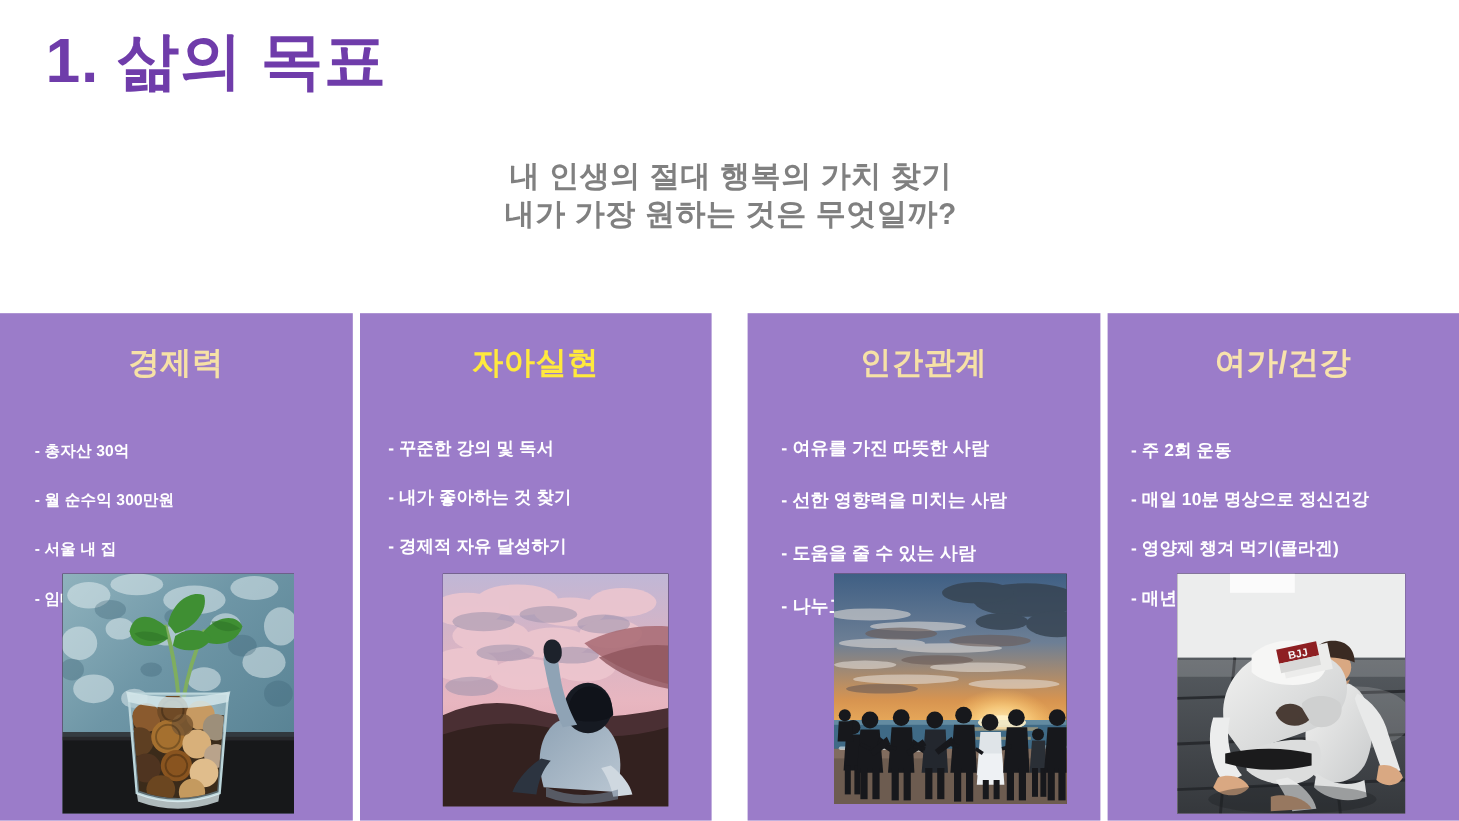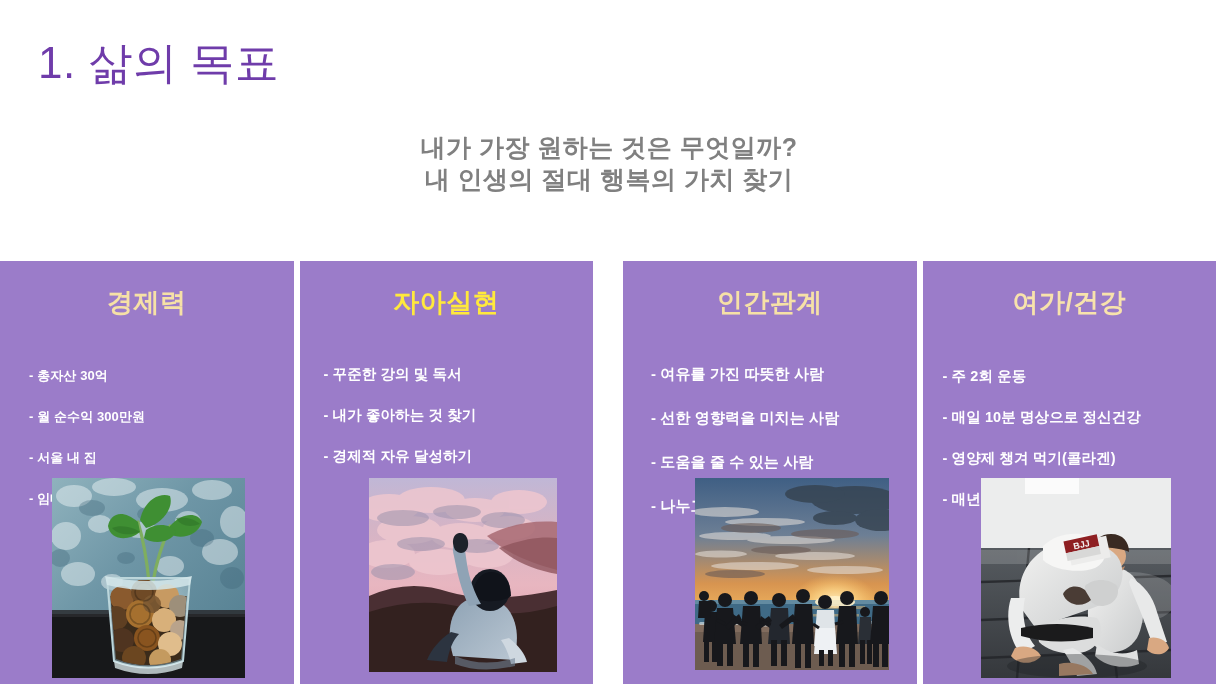--- a/index.html
+++ b/index.html
@@ -11,23 +11,23 @@
   }
   #slide {
     position:relative;
     width:1216px; height:684px;
     background:#ffffff;
   }
 
   
   #slide-title {
     position:absolute;
-    left:38px; top:34px;
-    font-size:44px;
-    font-weight:400;
+    left:38px; top:16px;
+    font-size:52px;
+    font-weight:700;
     color:#6f3caa;
     letter-spacing:0.5px;
     white-space:nowrap;
   }
 
   
   #subtitle {
     position:absolute;
     left:0; top:131px;
     width:1216px;
@@ -115,22 +115,22 @@
   .card-photo svg { display:block; width:100%; height:100%; }
 </style>
 </head>
 <body>
 
 <div id="slide">
 
   <div id="slide-title" style="color: rgb(111, 60, 170);">1. 삶의 목표</div>
 
   <div id="subtitle">
+    <div class="sub-line" style="color: rgb(128, 128, 128);">내 인생의 절대 행복의 가치 찾기</div>
     <div class="sub-line" style="color: rgb(128, 128, 128);">내가 가장 원하는 것은 무엇일까?</div>
-    <div class="sub-line" style="color: rgb(128, 128, 128);">내 인생의 절대 행복의 가치 찾기</div>
   </div>
 
   <div id="cards">
 
     <div class="card card-1" style="background: rgb(155, 124, 201);">
       <div class="card-header" style="color: rgb(246, 225, 166);">경제력</div>
       <div class="card-list">
         <div class="bullet-row">-  총자산 30억</div>
         <div class="bullet-row">-  월 순수익 300만원</div>
         <div class="bullet-row">-  서울 내 집</div>

